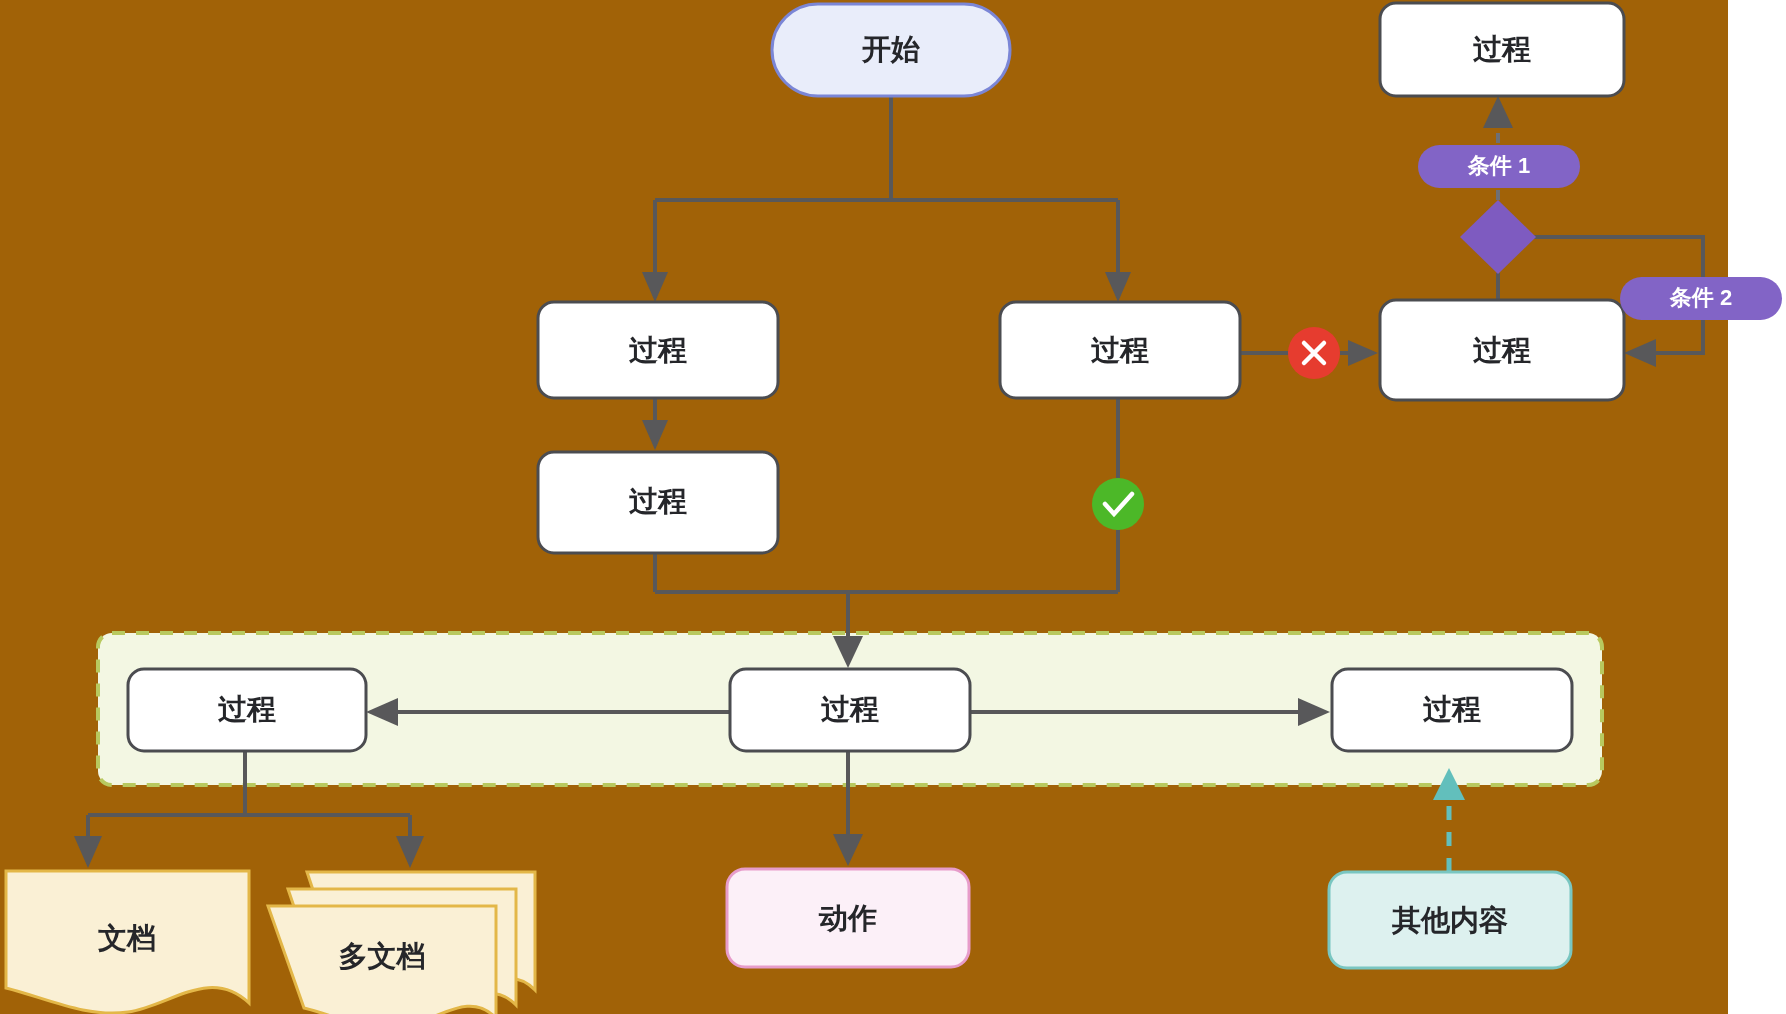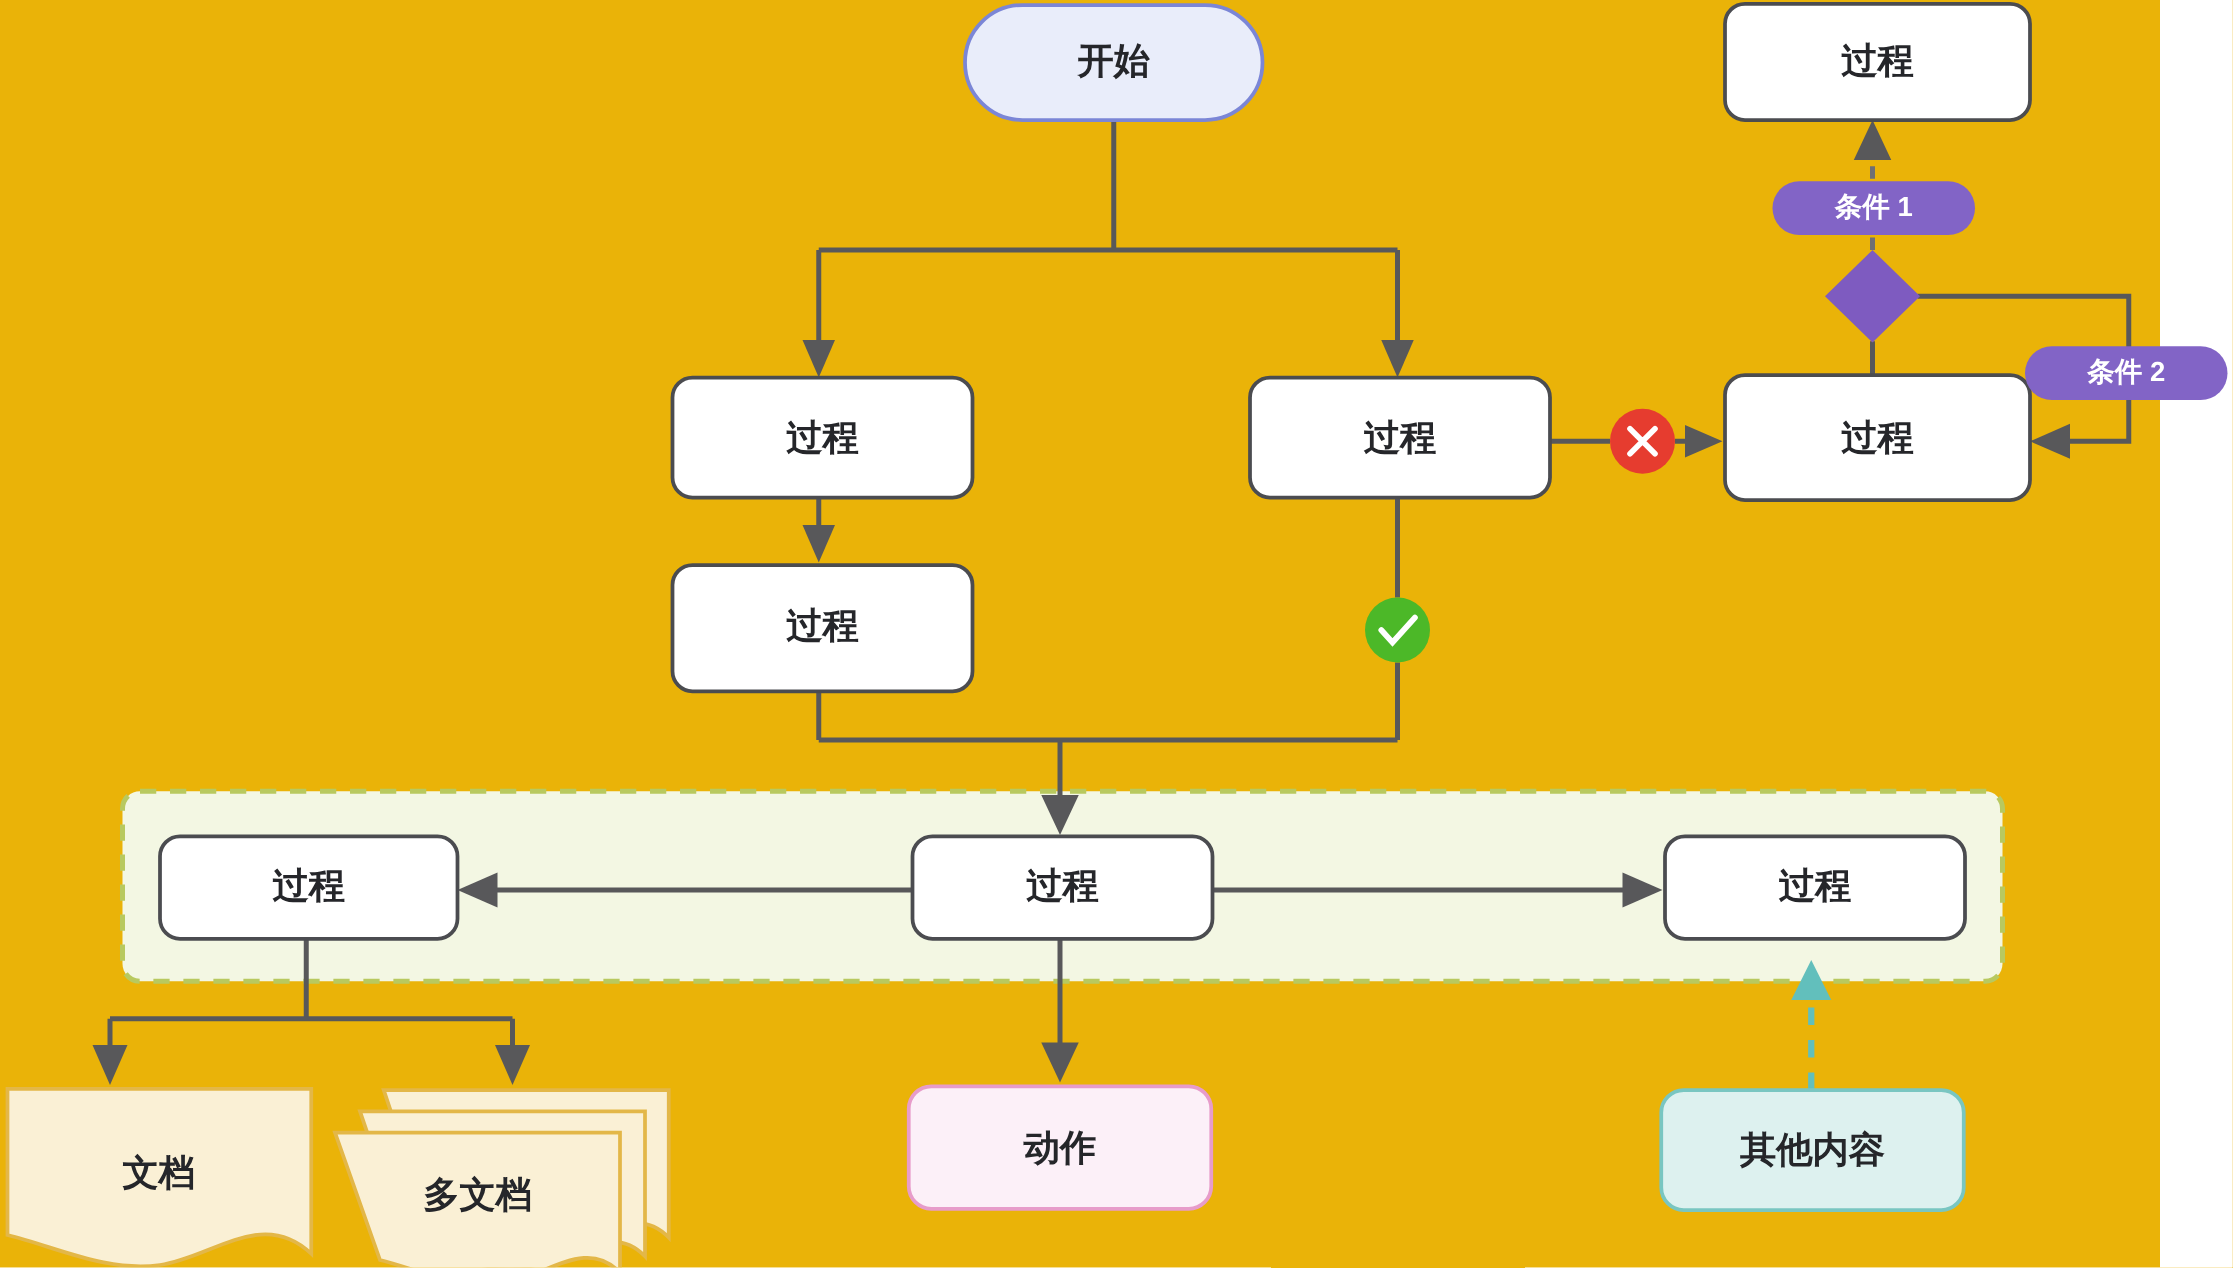--- a/index.html
+++ b/index.html
@@ -11,21 +11,21 @@
   body {
     width: 1786px;
     height: 1014px;
     overflow: hidden;
     font-family: "Liberation Sans", "DejaVu Sans", sans-serif;
   }
   #diagram-root {
     position: relative;
     width: 1728px;
     height: 1014px;
-    background: #eab308;
+    background: #a16207;
   }
   svg#flow-svg {
     position: absolute;
     top: 0;
     left: 0;
     width: 1786px;
     height: 1014px;
     display: block;
   }
   .node-label {

